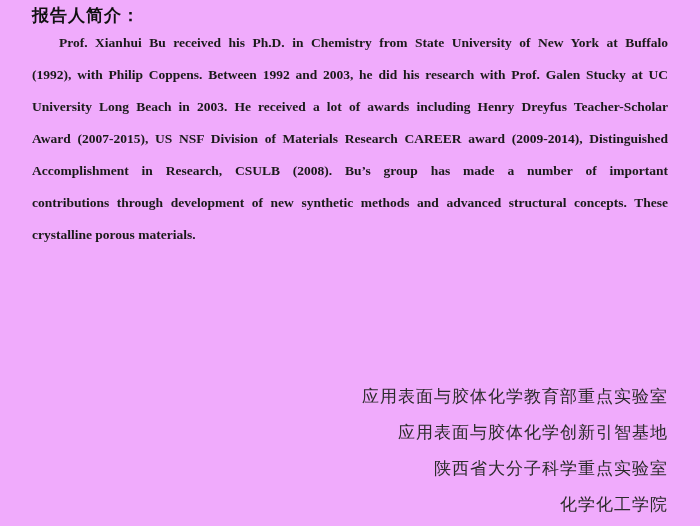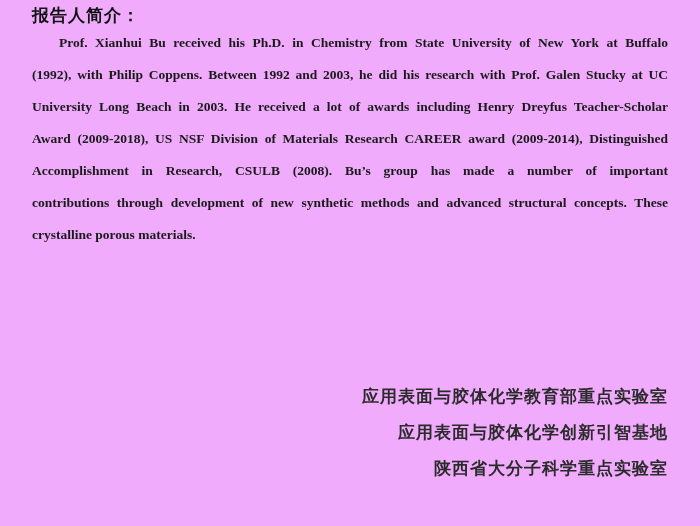--- a/index.html
+++ b/index.html
@@ -56,39 +56,39 @@
     text-align: right;
     font-family: "Liberation Serif", serif;
     font-weight: normal;
     font-size: 17px;
     color: #2b2b2b;
   }
   .affil-line {
     height: 36px;
     line-height: 36px;
     letter-spacing: 1px;
-    font-weight: bold;
   }
 </style>
 </head>
 <body>
 
 <div class="page">
 
   <div class="heading">报告人简介：</div>
 
   <div class="paragraph">
       <div class="para-line">Prof. Xianhui Bu received his Ph.D. in Chemistry from State University of New York at Buffalo</div>
       <div class="para-line">(1992), with Philip Coppens. Between 1992 and 2003, he did his research with Prof. Galen Stucky at UC</div>
       <div class="para-line">University Long Beach in 2003. He received a lot of awards including Henry Dreyfus Teacher-Scholar</div>
-      <div class="para-line">Award (2009-2018), US NSF Division of Materials Research CAREER award (2009-2014), Distinguished</div>
+      <div class="para-line">Award (2007-2015), US NSF Division of Materials Research CAREER award (2009-2014), Distinguished</div>
       <div class="para-line">Accomplishment in Research, CSULB (2008). Bu’s group has made a number of important</div>
       <div class="para-line">contributions through development of new synthetic methods and advanced structural concepts. These</div>
       <div class="para-line">crystalline porous materials.</div>
     </div>
 
   <div class="affiliations">
       <div class="affil-line">应用表面与胶体化学教育部重点实验室</div>
       <div class="affil-line">应用表面与胶体化学创新引智基地</div>
       <div class="affil-line">陕西省大分子科学重点实验室</div>
+      <div class="affil-line">化学化工学院</div>
     </div>
 
 </div>
 
 </body></html>

